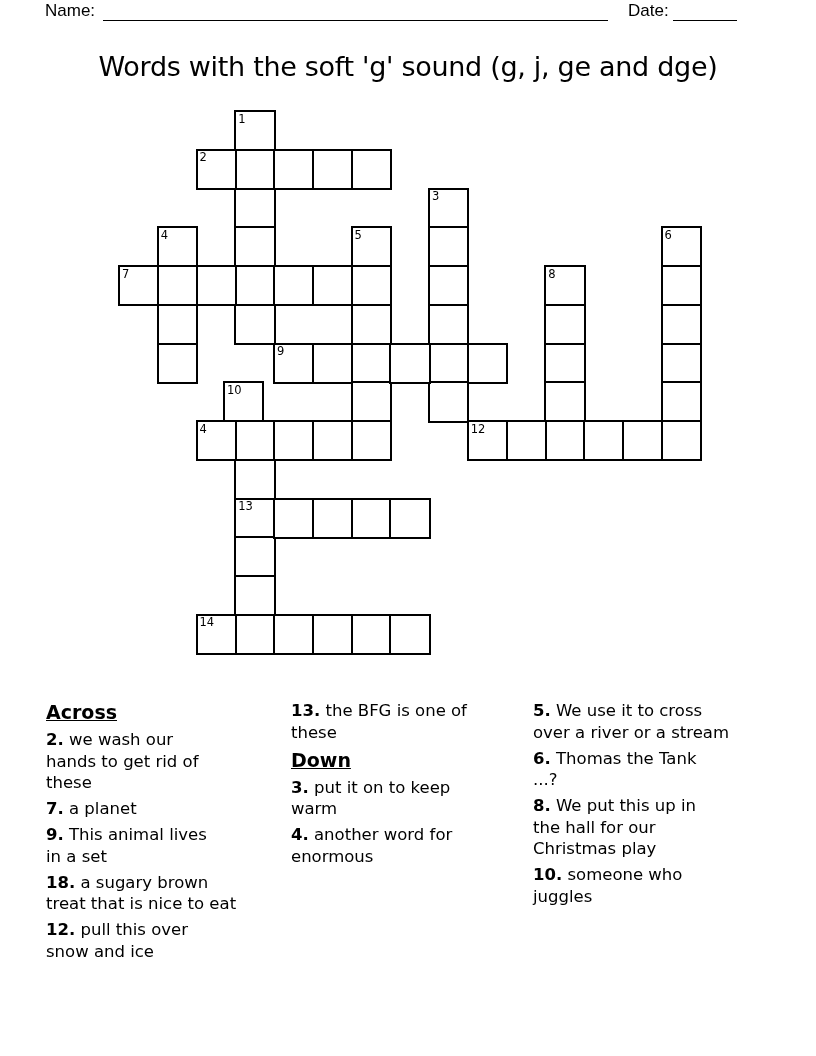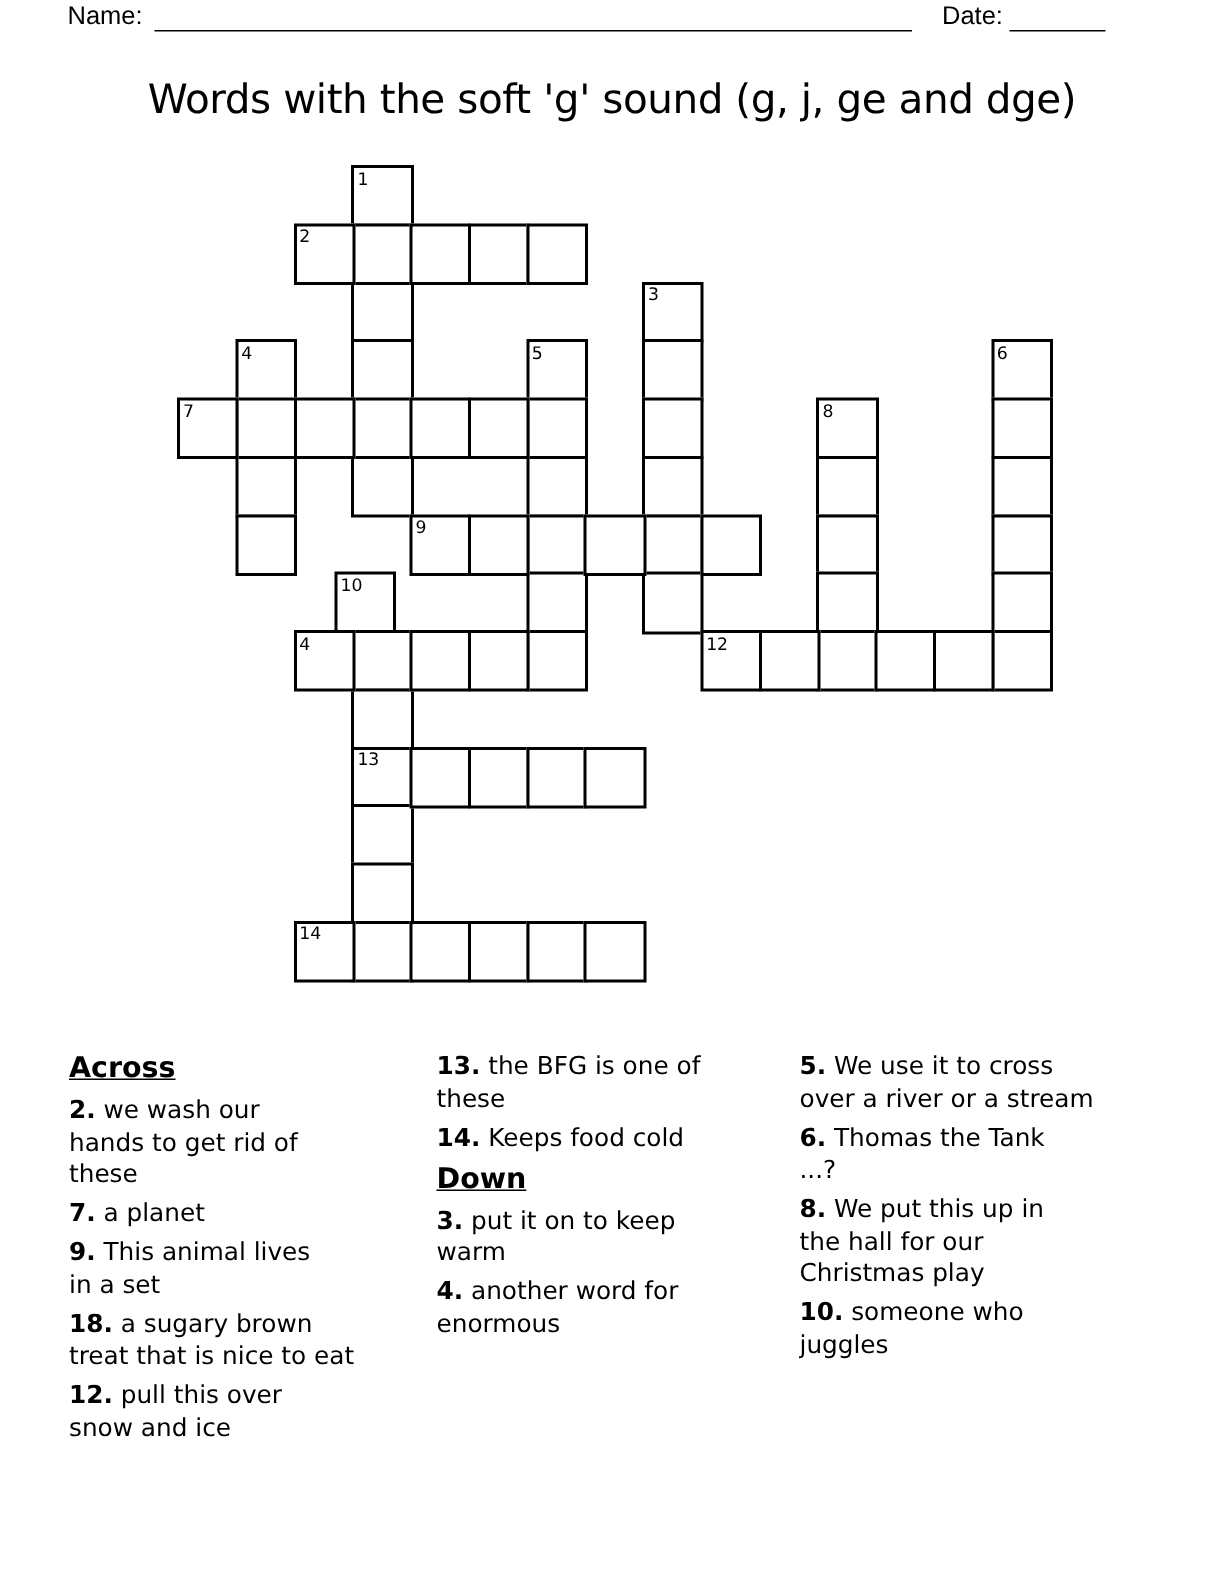--- a/index.html
+++ b/index.html
@@ -213,21 +213,20 @@
         <p class="clue"><b>9.</b> <span class="clue-text">This animal lives
 in a set</span></p>
         <p class="clue"><b>18.</b> <span class="clue-text">a sugary brown
 treat that is nice to eat</span></p>
         <p class="clue"><b>12.</b> <span class="clue-text">pull this over
 snow and ice</span></p>
       </div>
     <div class="clue-col-2">
         <p class="clue"><b>13.</b> <span class="clue-text">the BFG is one of
 these</span></p>
-        <p class="clue"><b>14.</b> <span class="clue-text">Keeps food cold</span></p>
         <div class="clues-heading">Down</div>
         <p class="clue"><b>3.</b> <span class="clue-text">put it on to keep
 warm</span></p>
         <p class="clue"><b>4.</b> <span class="clue-text">another word for
 enormous</span></p>
       </div>
     <div class="clue-col-3">
         <p class="clue"><b>5.</b> <span class="clue-text">We use it to cross
 over a river or a stream</span></p>
         <p class="clue"><b>6.</b> <span class="clue-text">Thomas the Tank

